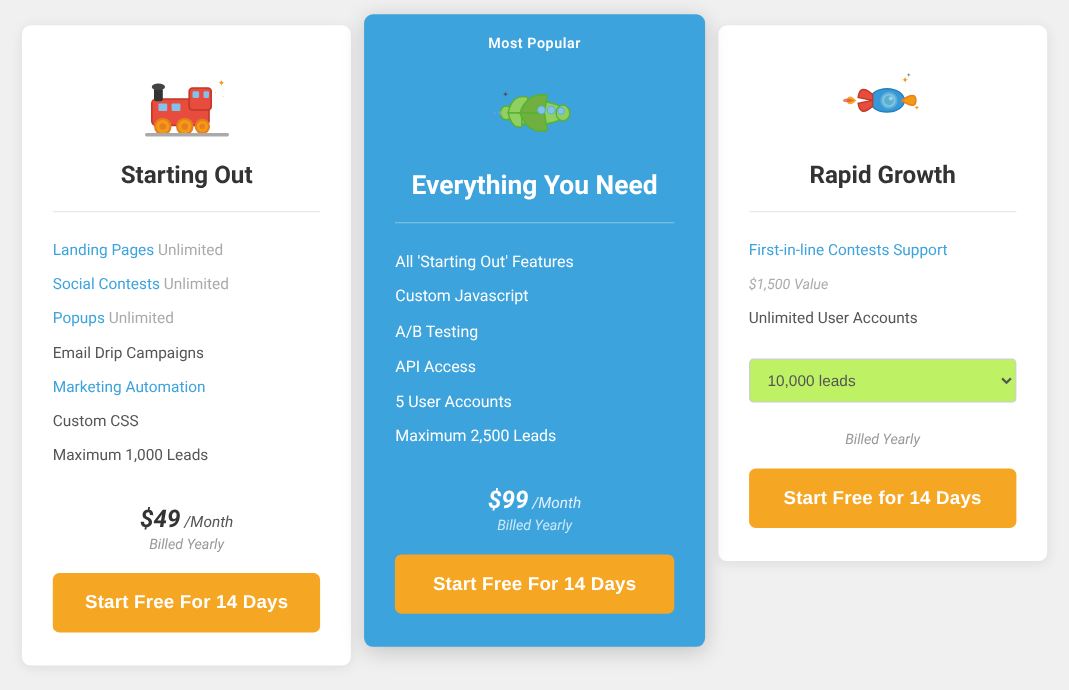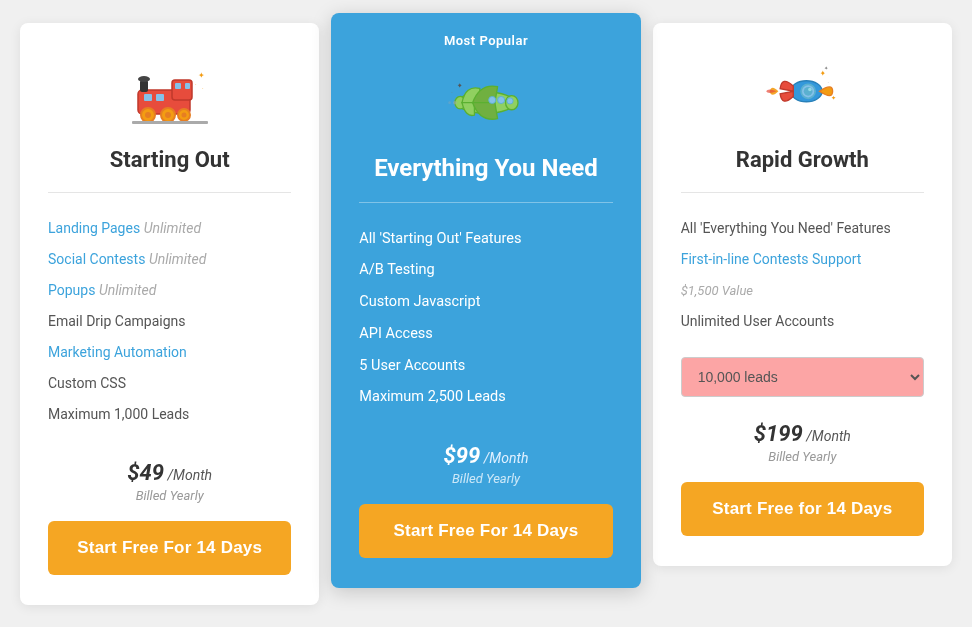--- a/index.html
+++ b/index.html
@@ -95,21 +95,20 @@
     .pricing-card.featured .features-list li {
       color: #fff;
       font-size: 14.5px;
     }
     .feature-link {
       color: #3ca3dc;
       text-decoration: none;
     }
     .feature-italic {
       color: #aaa;
-      font-style: italic;
     }
     .price-section {
       text-align: center;
       margin-bottom: 18px;
       margin-top: 10px;
     }
     .price-amount {
       font-size: 22px;
       font-weight: 700;
       color: #333;
@@ -150,21 +149,21 @@
       letter-spacing: 0.2px;
       transition: background 0.2s;
     }
     .leads-select {
       width: 100%;
       padding: 10px 12px;
       border: 1px solid #ccc;
       border-radius: 4px;
       font-size: 14px;
       color: #555;
-      background: #fca5a5;
+      background: #bef264;
       margin-bottom: 14px;
       appearance: auto;
     }
     .value-note {
       font-size: 13px;
       color: #aaa;
       font-style: italic;
     }
   </style>
 </head>
@@ -246,22 +245,22 @@
     <circle cx="4" cy="38" r="1.5" fill="#aaa" opacity="0.3"></circle>
 
     <text x="12" y="22" font-size="8" fill="#555">✦</text>
     <text x="6" y="28" font-size="6" fill="#777">·</text>
   </svg>
       </div>
       <div class="plan-name">Everything You Need</div>
       <div class="divider"></div>
       <ul class="features-list">
         <li>All 'Starting Out' Features</li>
+        <li>Custom Javascript</li>
         <li>A/B Testing</li>
-        <li>Custom Javascript</li>
         <li>API Access</li>
         <li>5 User Accounts</li>
         <li>Maximum 2,500 Leads</li>
       </ul>
       <div style="flex:1"></div>
       <div class="price-section">
     <div class="price-amount">$99<span class="price-period"> /Month</span></div>
     <div class="price-billed">Billed Yearly</div>
   </div>
       <button class="cta-button">Start Free For 14 Days</button>
@@ -286,25 +285,23 @@
 
     <text x="65" y="20" font-size="9" fill="#f39c12">✦</text>
     <text x="74" y="30" font-size="6" fill="#aaa">·</text>
     <text x="70" y="14" font-size="6" fill="#888">✦</text>
     <text x="78" y="48" font-size="7" fill="#f39c12">✦</text>
   </svg>
       </div>
       <div class="plan-name">Rapid Growth</div>
       <div class="divider"></div>
       <ul class="features-list">
-        <li>All 'Everything You Need' Features</li>
         <li><a href="#" class="feature-link">First-in-line Contests Support</a></li>
         <li><span class="value-note">$1,500 Value</span></li>
         <li>Unlimited User Accounts</li>
       </ul>
       <select class="leads-select"><option selected="">10,000 leads</option><option>25,000 leads</option><option>50,000 leads</option><option>100,000 leads</option></select>
       <div class="price-section">
-    <div class="price-amount">$199<span class="price-period"> /Month</span></div>
     <div class="price-billed">Billed Yearly</div>
   </div>
       <button class="cta-button">Start Free for 14 Days</button>
     </div>
   </div>
 
 </body></html>

